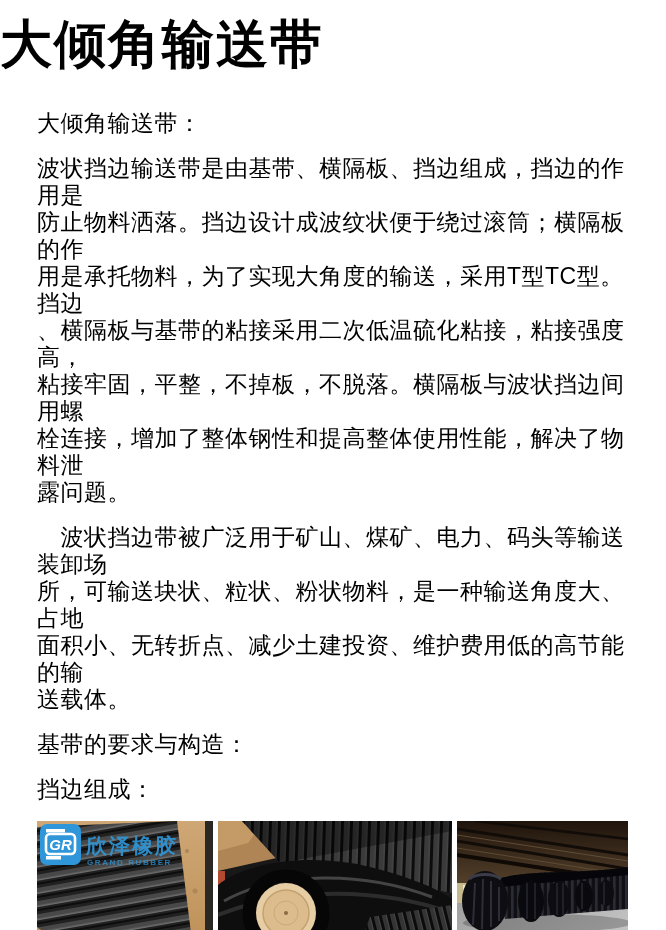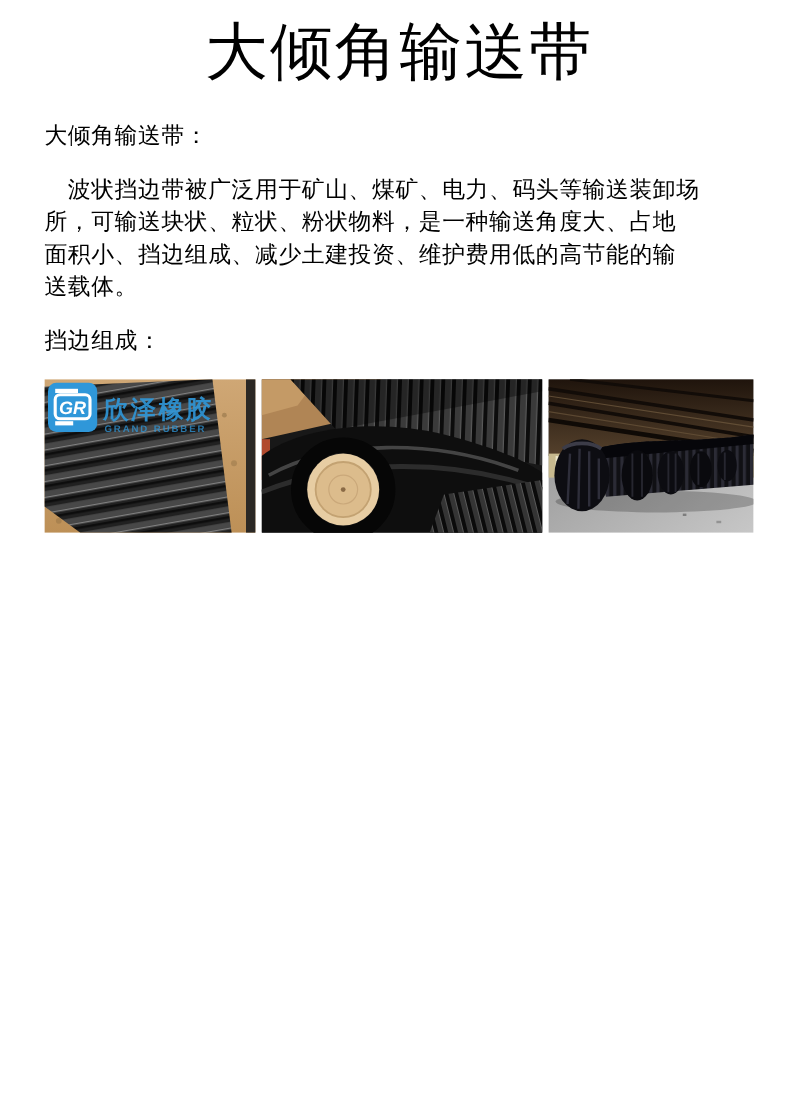--- a/index.html
+++ b/index.html
@@ -4,30 +4,30 @@
 <style>
   html,body{margin:0;padding:0;background:#ffffff;}
   body{
     width:666px;height:930px;overflow:hidden;
     font-family:"Liberation Sans","DejaVu Sans",sans-serif;
     color:#000;
     -webkit-font-smoothing:antialiased;
   }
   .page{width:666px;height:930px;position:relative;background:#fff;}
   h1.title{
-    text-align:center;
+    text-align:left;
     font-size:52px;
     line-height:60px;
-    font-weight:400;
-    margin:14px 0 0 0;
+    font-weight:700;
+    margin:14px 0 10px 0;
     letter-spacing:2px;
   }
   .content{
     padding:26px 37px 0 37px;
-    font-size:19px;
+    font-size:23px;
     line-height:27px;
   }
   .content p{
     margin:0 0 18px 0;
     white-space:pre-line; 
     letter-spacing:0.5px;
   }
   .gallery{
     display:flex;
     gap:5px;
@@ -39,24 +39,32 @@
 </style>
 </head>
 <body>
 
 <div class="page">
 
   <h1 class="title">大倾角输送带</h1>
 
   <div class="content">
     <p>大倾角输送带：</p>
+    <p>波状挡边输送带是由基带、横隔板、挡边组成，挡边的作用是
+防止物料洒落。挡边设计成波纹状便于绕过滚筒；横隔板的作
+用是承托物料，为了实现大角度的输送，采用T型TC型。挡边
+、横隔板与基带的粘接采用二次低温硫化粘接，粘接强度高，
+粘接牢固，平整，不掉板，不脱落。横隔板与波状挡边间用螺
+栓连接，增加了整体钢性和提高整体使用性能，解决了物料泄
+露问题。</p>
     <p>　波状挡边带被广泛用于矿山、煤矿、电力、码头等输送装卸场
 所，可输送块状、粒状、粉状物料，是一种输送角度大、占地
-面积小、挡边组成、减少土建投资、维护费用低的高节能的输
+面积小、无转折点、减少土建投资、维护费用低的高节能的输
 送载体。</p>
+    <p>基带的要求与构造：</p>
     <p>挡边组成：</p>
   </div>
 
   <div class="gallery">
 
     <figure>
       <svg width="176" height="128" viewBox="0 0 176 128">
         <defs>
           <pattern id="ribs1" width="176" height="13" patternUnits="userSpaceOnUse" patternTransform="rotate(-10 0 0)">
             <rect width="176" height="13" fill="#161616"></rect>

